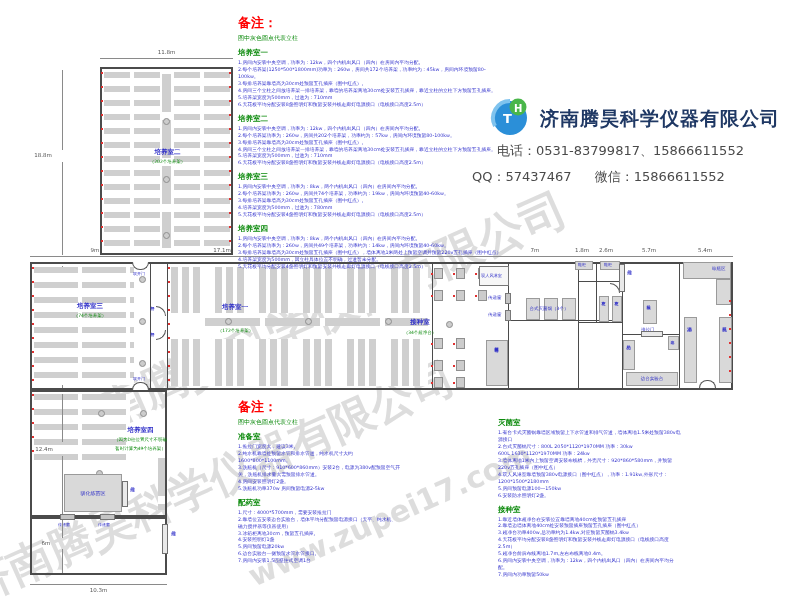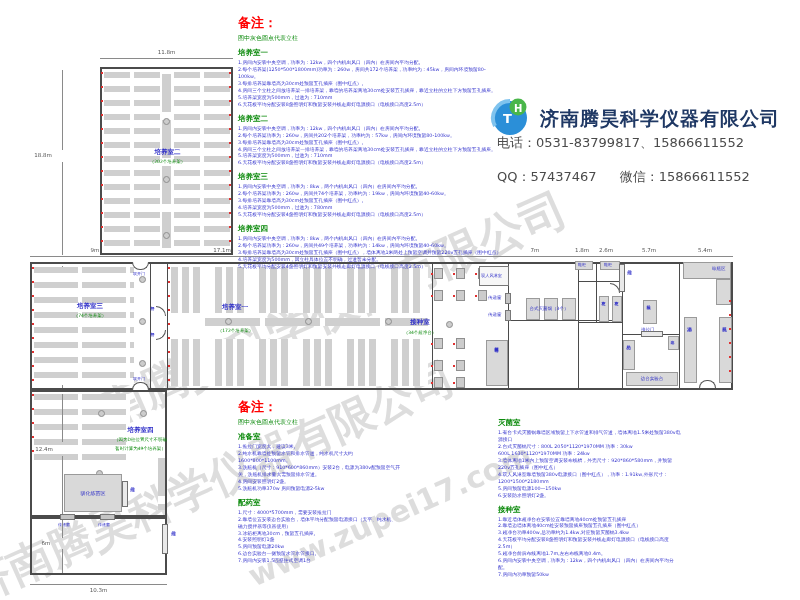--- a/index.html
+++ b/index.html
@@ -40,21 +40,21 @@
   .dim{font-size:5.5px;color:#555;text-align:center;white-space:nowrap;}
   .dimH{height:0;border-top:1px solid #8a8a8a;}
   .dimV{width:0;border-left:1px solid #8a8a8a;}
   
   .noteTitle{color:#f00;font-weight:bold;font-size:13px;margin-bottom:2px;}
   .noteSub{color:#0c8a0c;font-size:6px;margin-bottom:2px;}
   .secHead{color:#0c8a0c;font-weight:bold;font-size:7.5px;margin:5px 0 2px 0;}
   .note-line{color:#3535cd;font-size:4.8px;line-height:1.45;}
   
   .cname{font-size:19px;font-weight:bold;color:#1f3864;letter-spacing:1px;white-space:nowrap;}
-  .cline{font-size:13px;color:#4a4a4a;white-space:nowrap;}
+  .cline{font-size:13px;color:#4a4a4a;white-space:nowrap;margin-top:8px;}
   
   .wm{position:absolute;color:rgba(165,165,165,0.38);font-weight:bold;white-space:nowrap;
       transform:rotate(-24deg);transform-origin:left center;pointer-events:none;}
 </style>
 </head>
 <body>
 
 <div id="canvas">
 
   <div class="wm" style="left:60px;top:400px;font-size:46px;">济南腾昊科学仪器有限公司</div>
@@ -332,18 +332,18 @@
     <svg width="42" height="42" viewBox="0 0 42 42">
       <circle cx="20" cy="22" r="17" fill="#2b8fd8"></circle>
       <path d="M20 5 A17 17 0 0 0 5 30" fill="none" stroke="#7fc3ee" stroke-width="4"></path>
       <circle cx="28" cy="11" r="8.5" fill="#49b649"></circle>
       <text x="13" y="27" font-size="13" font-weight="bold" fill="#ffffff" font-family="'DejaVu Sans',sans-serif">T</text>
       <text x="24" y="16" font-size="10" font-weight="bold" fill="#ffffff" font-family="'DejaVu Sans',sans-serif">H</text>
     </svg>
   </div>
   <div class="a cname" style="left:540px;top:106px;">济南腾昊科学仪器有限公司</div>
   <div class="a cline" style="left:497px;top:134px;">电话：0531-83799817、15866611552</div>
-  <div class="a" style="left:497px;top:166px;">
+  <div class="a" style="left:472px;top:166px;">
     <span class="cline">QQ：57437467</span>
     <span class="cline" style="margin-left:18px;">微信：15866611552</span>
   </div>
 
 </div>
 
 </body></html>

